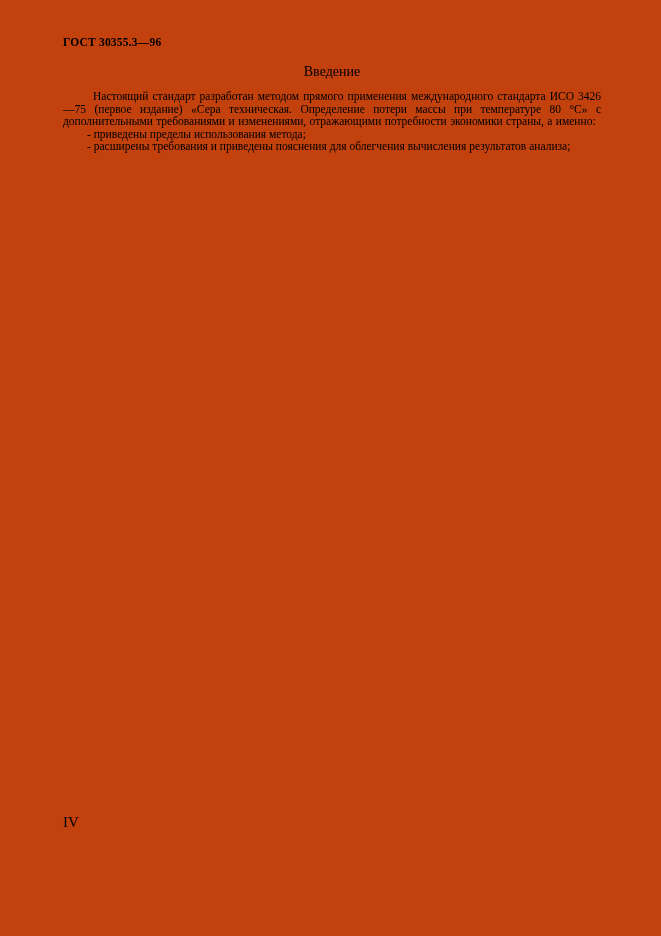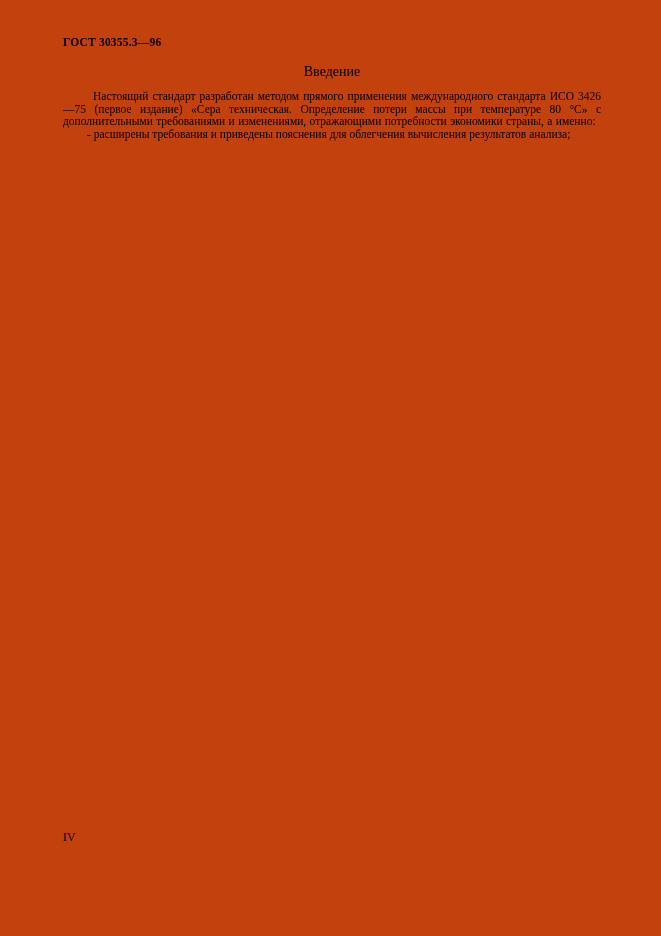--- a/index.html
+++ b/index.html
@@ -52,33 +52,33 @@
     word-spacing: 0.5px;
   }
   .list-item {
     margin: 0;
     text-indent: 24px;
   }
   .page-number {
     position: absolute;
     left: 63px;
     top: 814px;
-    font-size: 12px;
-    margin-top: 16px;
+    font-size: 15px;
   }
 </style>
 </head>
 <body>
 
 <div class="page">
 
   <div class="doc-code">ГОСТ 30355.3—96</div>
 
   <div class="doc-title">Введение</div>
 
   <div class="body-text">
     <p class="para">Настоящий стандарт разработан методом прямого применения международного стандарта ИСО 3426—75 (первое издание) «Сера техническая. Определение потери массы при температуре 80 °С» с дополнительными требованиями и изменениями, отражающими потребности экономики страны, а именно:</p>
+    <p class="list-item">- приведены пределы использования метода;</p>
     <p class="list-item">- расширены требования и приведены пояснения для облегчения вычисления результатов анализа;</p>
   </div>
 
   <div class="page-number">IV</div>
 
 </div>
 
 </body></html>

